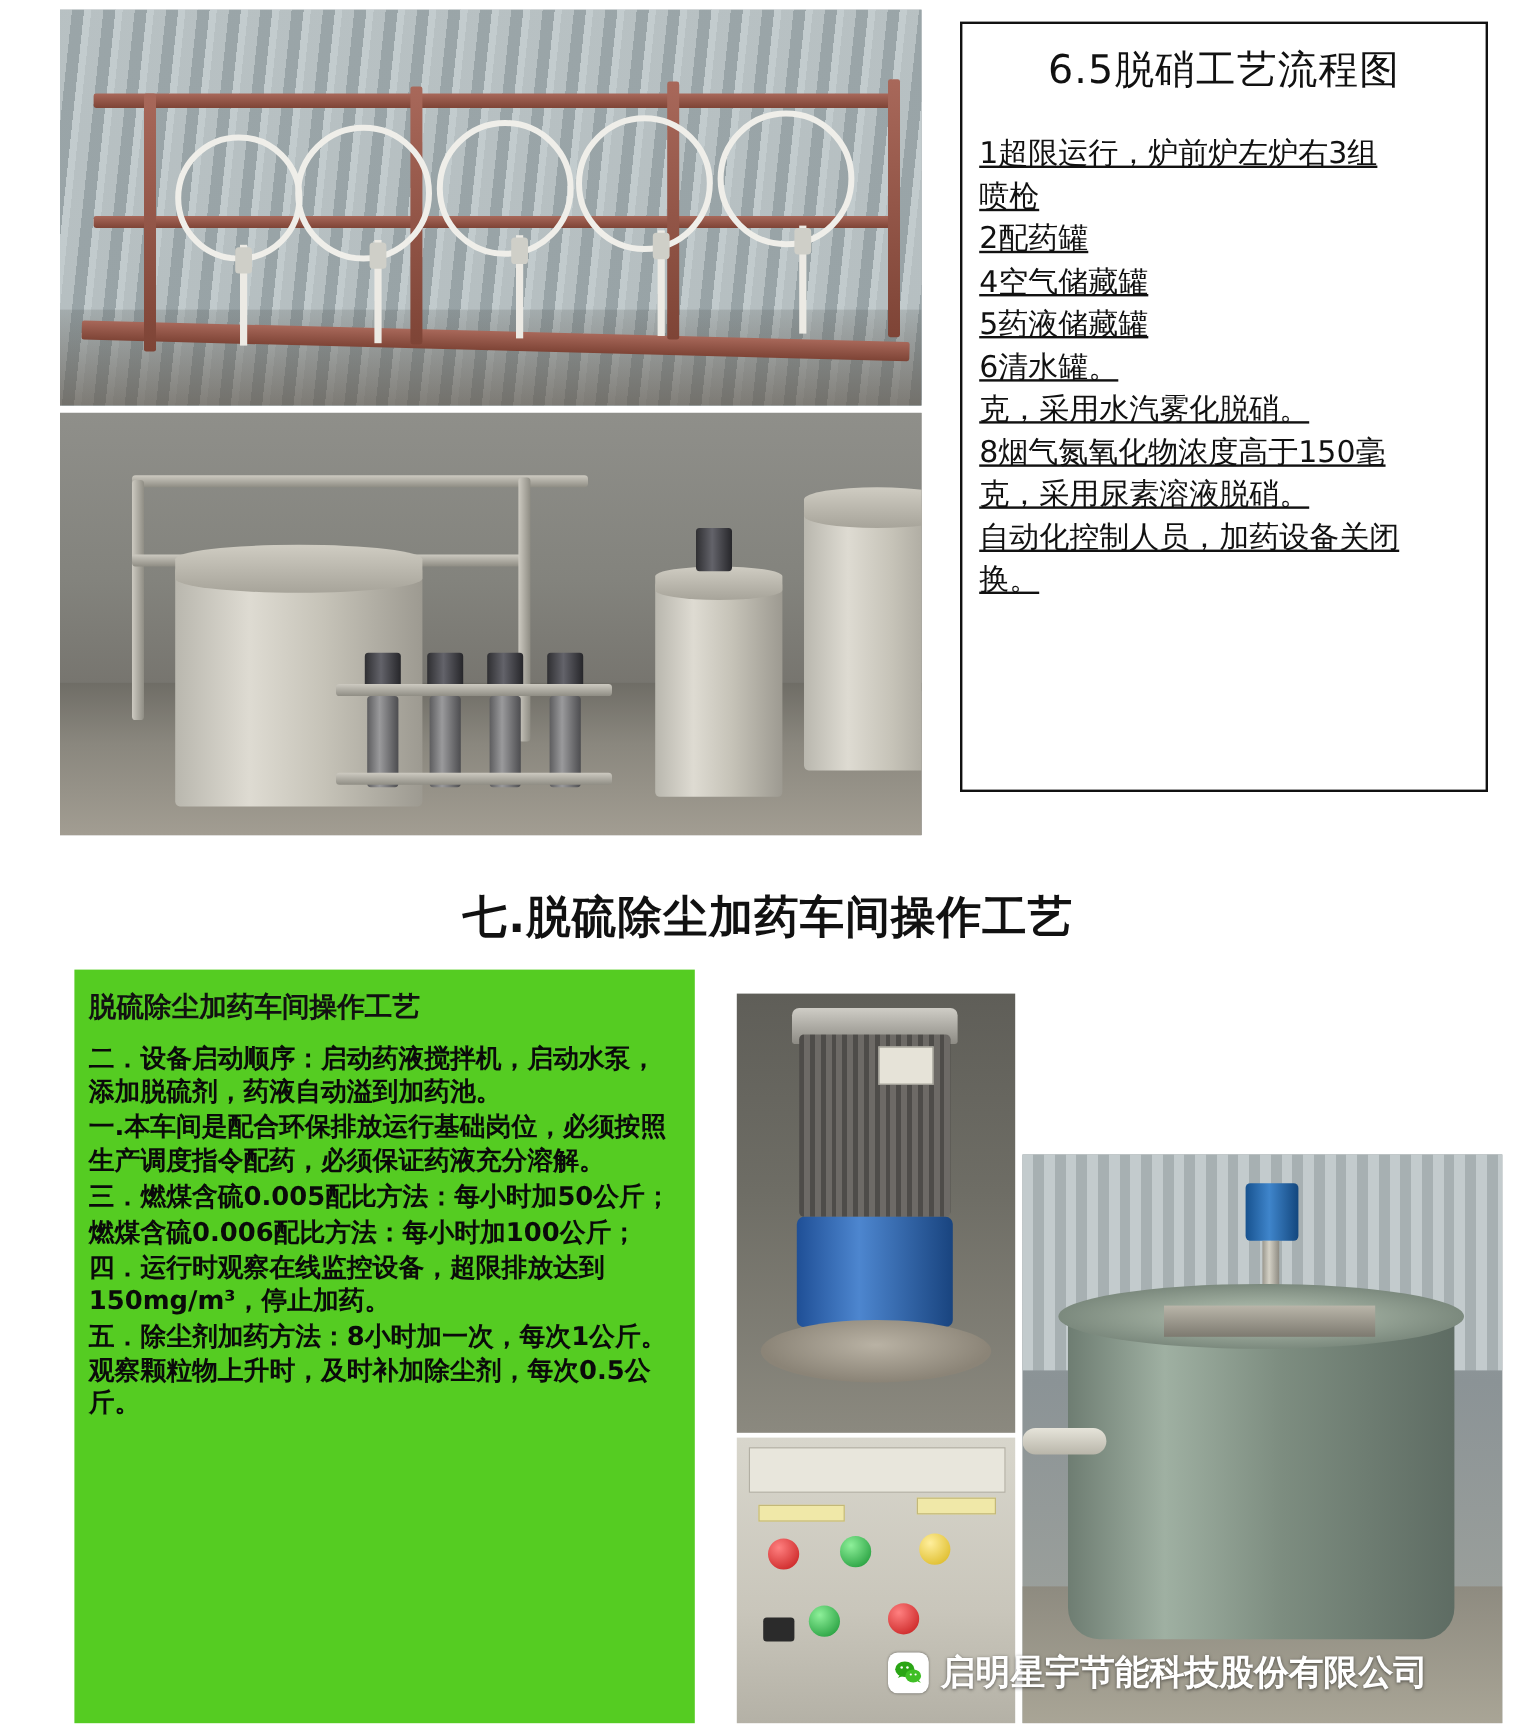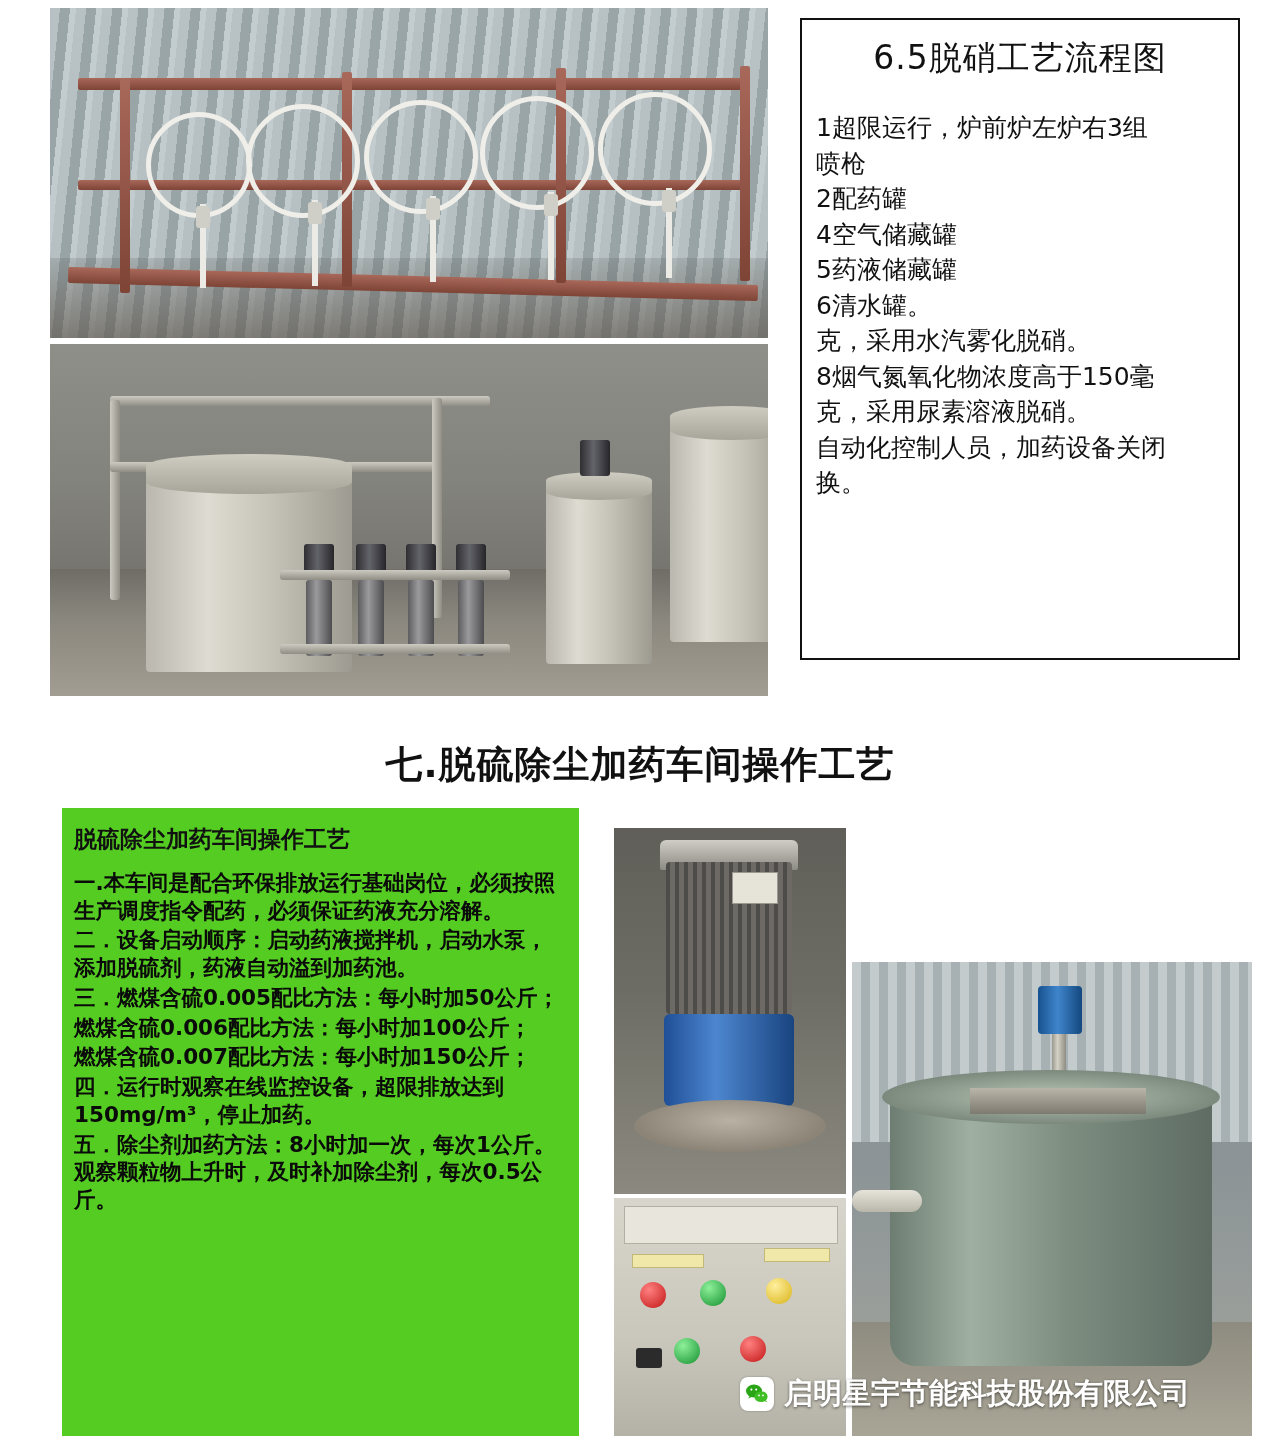--- a/index.html
+++ b/index.html
@@ -131,21 +131,21 @@
     color: #111;
     letter-spacing: 1px;
     margin-bottom: 30px;
     font-family: "DejaVu Sans", "Liberation Sans", sans-serif;
   }
   .notebox-list {
     font-size: 25px;
     line-height: 1.38;
     color: #111;
   }
-  .notebox-list div { margin-bottom: 1px; }
+  .notebox-list div { margin-bottom: 1px; text-decoration: underline; }
 
   
   .section-heading {
     position: absolute;
     left: 0; top: 740px;
     width: 1280px;
     text-align: center;
     font-size: 37px;
     font-weight: bold;
     color: #111;
@@ -389,25 +389,24 @@
       <div>换。</div>
     </div>
   </div>
 </div>
 
 <div class="section-heading">七.脱硫除尘加药车间操作工艺</div>
 
 <div class="green-panel">
   <div class="green-title">脱硫除尘加药车间操作工艺</div>
   <div class="green-body">
+    <p>二．设备启动顺序：启动药液搅拌机，启动水泵，添加脱硫剂，药液自动溢到加药池。</p>
     <p>一.本车间是配合环保排放运行基础岗位，必须按照生产调度指令配药，必须保证药液充分溶解。</p>
-    <p>二．设备启动顺序：启动药液搅拌机，启动水泵，添加脱硫剂，药液自动溢到加药池。</p>
     <p>三．燃煤含硫0.005配比方法：每小时加50公斤；</p>
     <p>燃煤含硫0.006配比方法：每小时加100公斤；</p>
-    <p>燃煤含硫0.007配比方法：每小时加150公斤；</p>
     <p>四．运行时观察在线监控设备，超限排放达到150mg/m³，停止加药。</p>
     <p>五．除尘剂加药方法：8小时加一次，每次1公斤。观察颗粒物上升时，及时补加除尘剂，每次0.5公斤。</p>
   </div>
 </div>
 
 <div class="photo" id="photo-agitator-motor">
   <div class="motor-cap"></div>
   <div class="motor-body"></div>
   <div class="motor-label"></div>
   <div class="motor-blue"></div>

